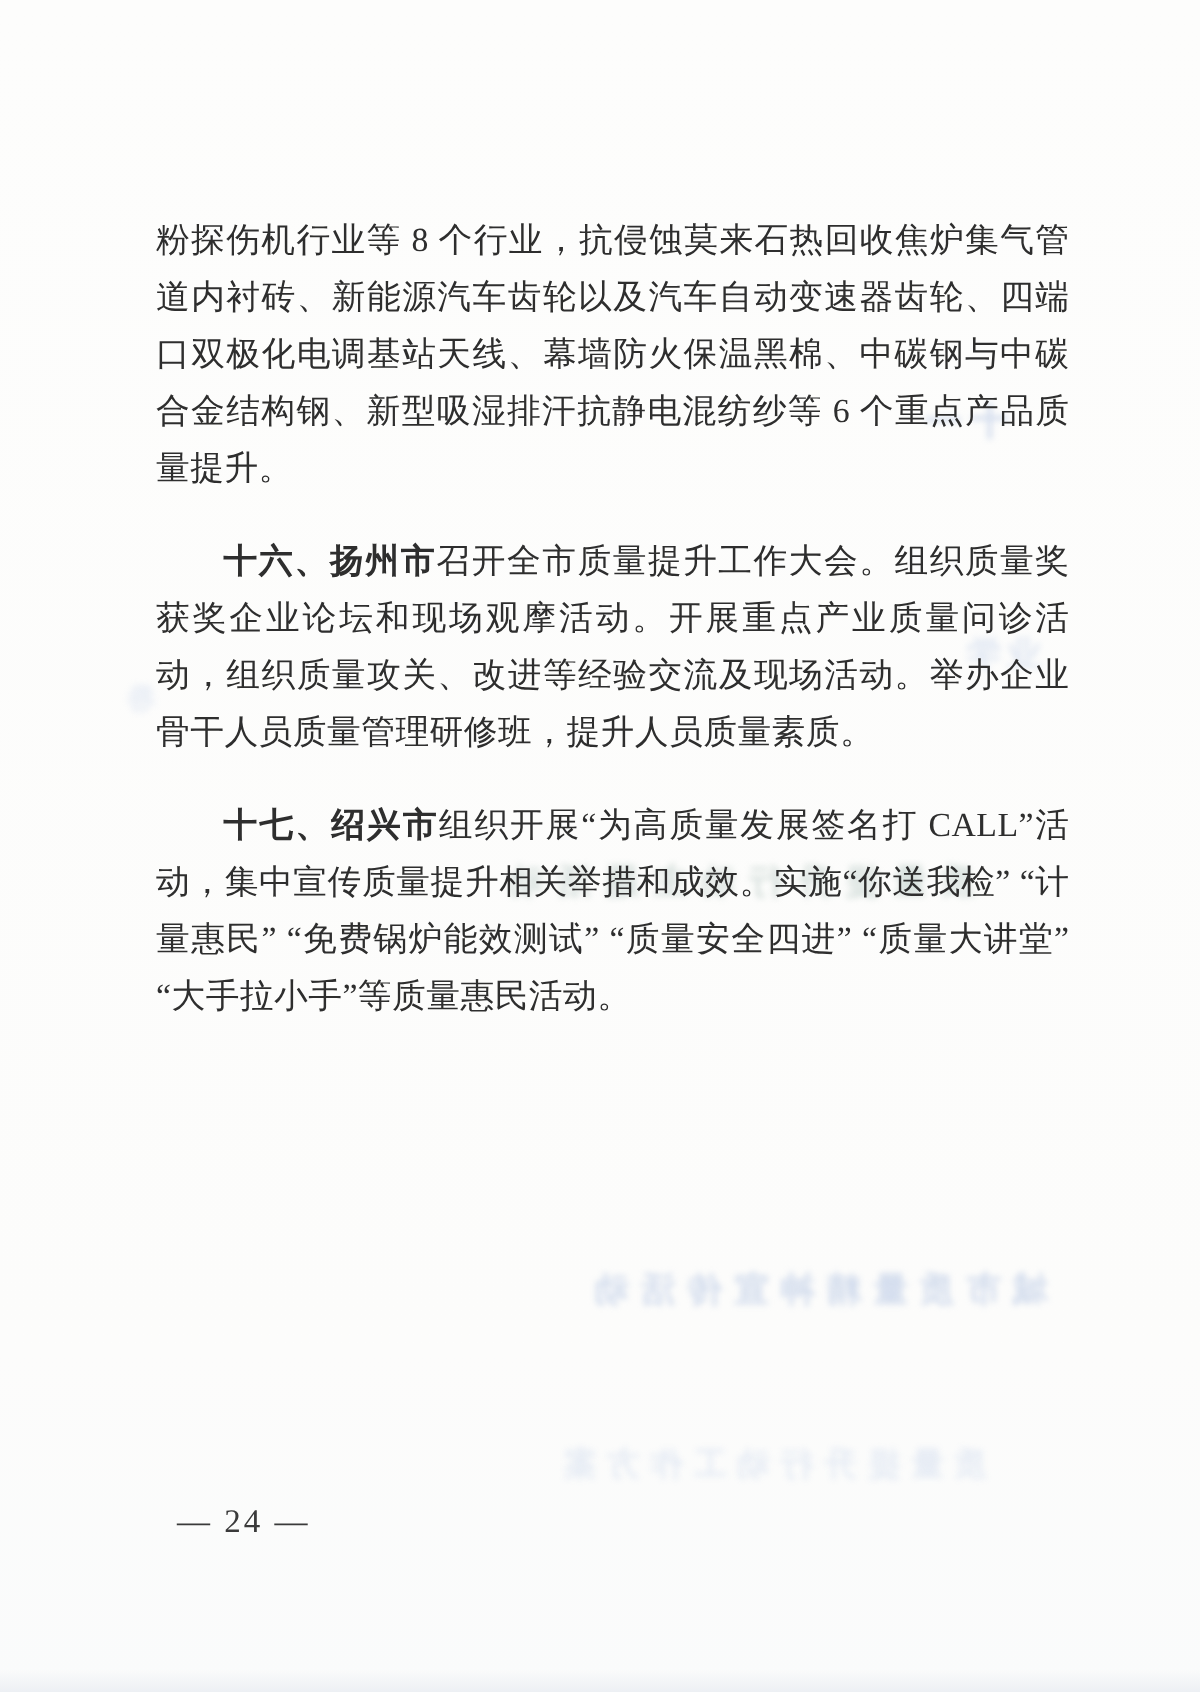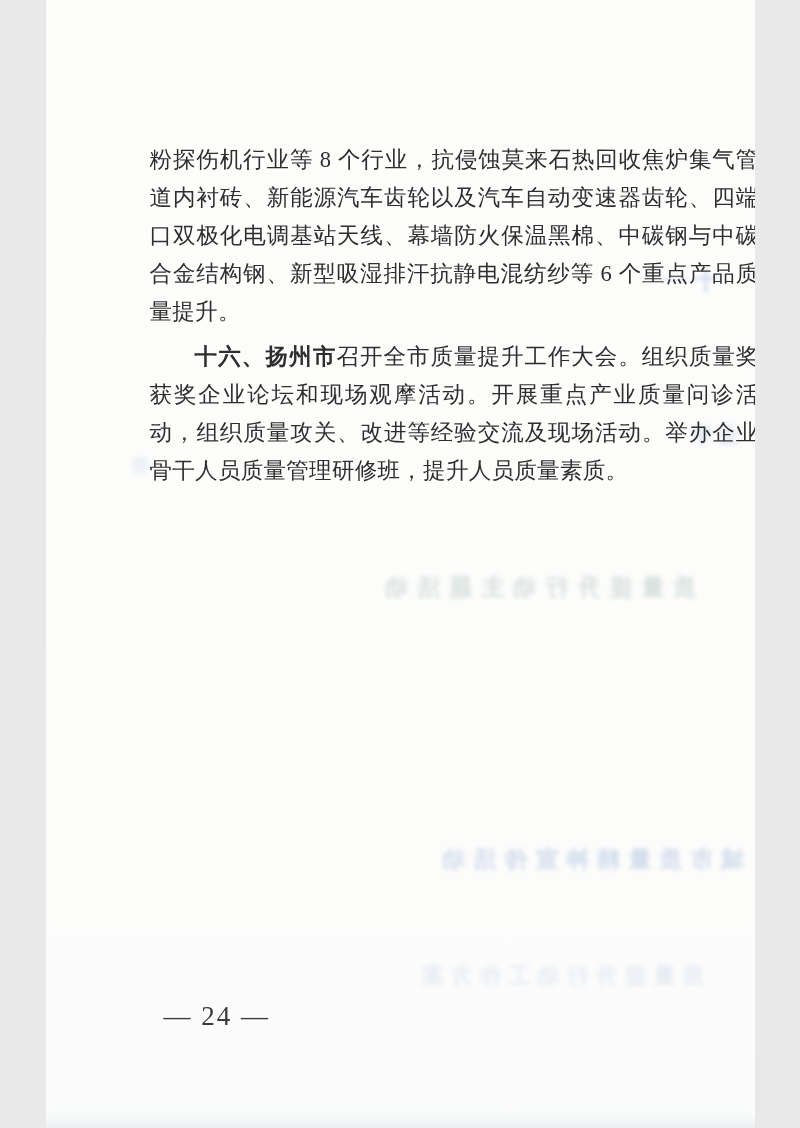--- a/index.html
+++ b/index.html
@@ -1,45 +1,45 @@
 <!DOCTYPE html>
 <html lang="zh"><head>
 <meta charset="utf-8">
 <style>
   html,body { margin:0; padding:0; background:#e9e9e9; }
   .page {
     position:relative;
-    width:709px; height:1128px;
+    width:800px; height:1128px;
     margin:0 auto;
     background:linear-gradient(180deg,#fdfdfc 0%, #fcfcfb 80%, #fafbfb 100%);
     overflow:hidden;
     font-family:"Liberation Serif","DejaVu Serif",serif;
   }
   
   .edge-bottom {
     position:absolute; left:0; right:0; bottom:0; height:15px;
     background:linear-gradient(180deg, rgba(233,237,241,0) 0%, #edf0f4 100%);
   }
   .content {
     position:absolute; left:104px; top:141px; width:609px;
     font-size:22.5px; line-height:38px;
     color:#2e2e2e;
     text-align:justify;
     letter-spacing:0.3px;
   }
   .content p { margin:0; }
-  .content p + p { margin-top:7px; text-indent:2em; }
+  .content p + p { margin-top:24px; text-indent:2em; }
   .lead {
     font-family:"Liberation Sans","DejaVu Sans",sans-serif;
     font-weight:700;
     letter-spacing:0.5px;
   }
   .pagenum {
     position:absolute; left:118px; top:1001px;
-    font-size:27px; color:#3a3a3a; letter-spacing:2px;
+    font-size:22px; color:#3a3a3a; letter-spacing:2px;
   }
   
   .art {
     position:absolute;
     transform:scaleX(-1);
     filter:blur(2px);
     white-space:nowrap;
     pointer-events:none;
     font-family:"Liberation Serif","DejaVu Serif",serif;
     font-weight:700;
@@ -69,20 +69,23 @@
   <div class="content">
 
     <p>
       <span>粉探伤机行业等 8 个行业，抗侵蚀莫来石热回收焦炉集气管道内衬砖、新能源汽车齿轮以及汽车自动变速器齿轮、四端口双极化电调基站天线、幕墙防火保温黑棉、中碳钢与中碳合金结构钢、新型吸湿排汗抗静电混纺纱等 6 个重点产品质量提升。</span>
     </p>
 
     <p>
       <span class="lead">十六、扬州市</span><span>召开全市质量提升工作大会。组织质量奖获奖企业论坛和现场观摩活动。开展重点产业质量问诊活动，组织质量攻关、改进等经验交流及现场活动。举办企业骨干人员质量管理研修班，提升人员质量素质。</span>
     </p>
 
+    <p>
+      <span class="lead">十七、绍兴市</span><span>组织开展“为高质量发展签名打 CALL”活动，集中宣传质量提升相关举措和成效。实施“你送我检” “计量惠民” “免费锅炉能效测试” “质量安全四进” “质量大讲堂” “大手拉小手”等质量惠民活动。</span>
+    </p>
 
 
 
   </div>
 
   <div class="pagenum">— 24 —</div>
 
   <div class="edge-bottom"></div>
 
 </div>

